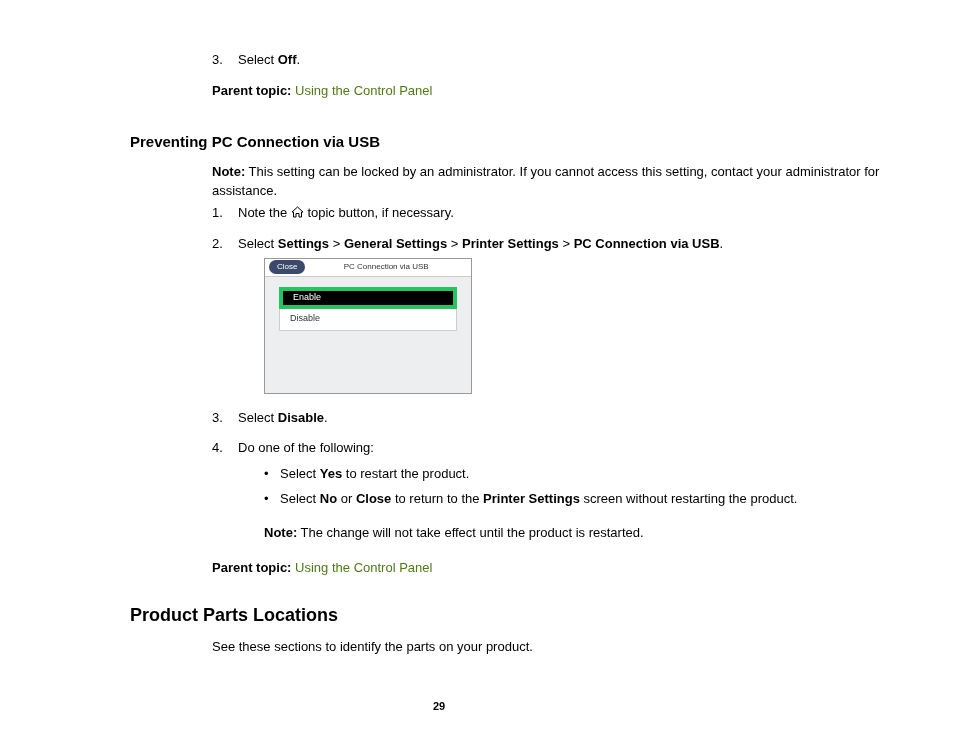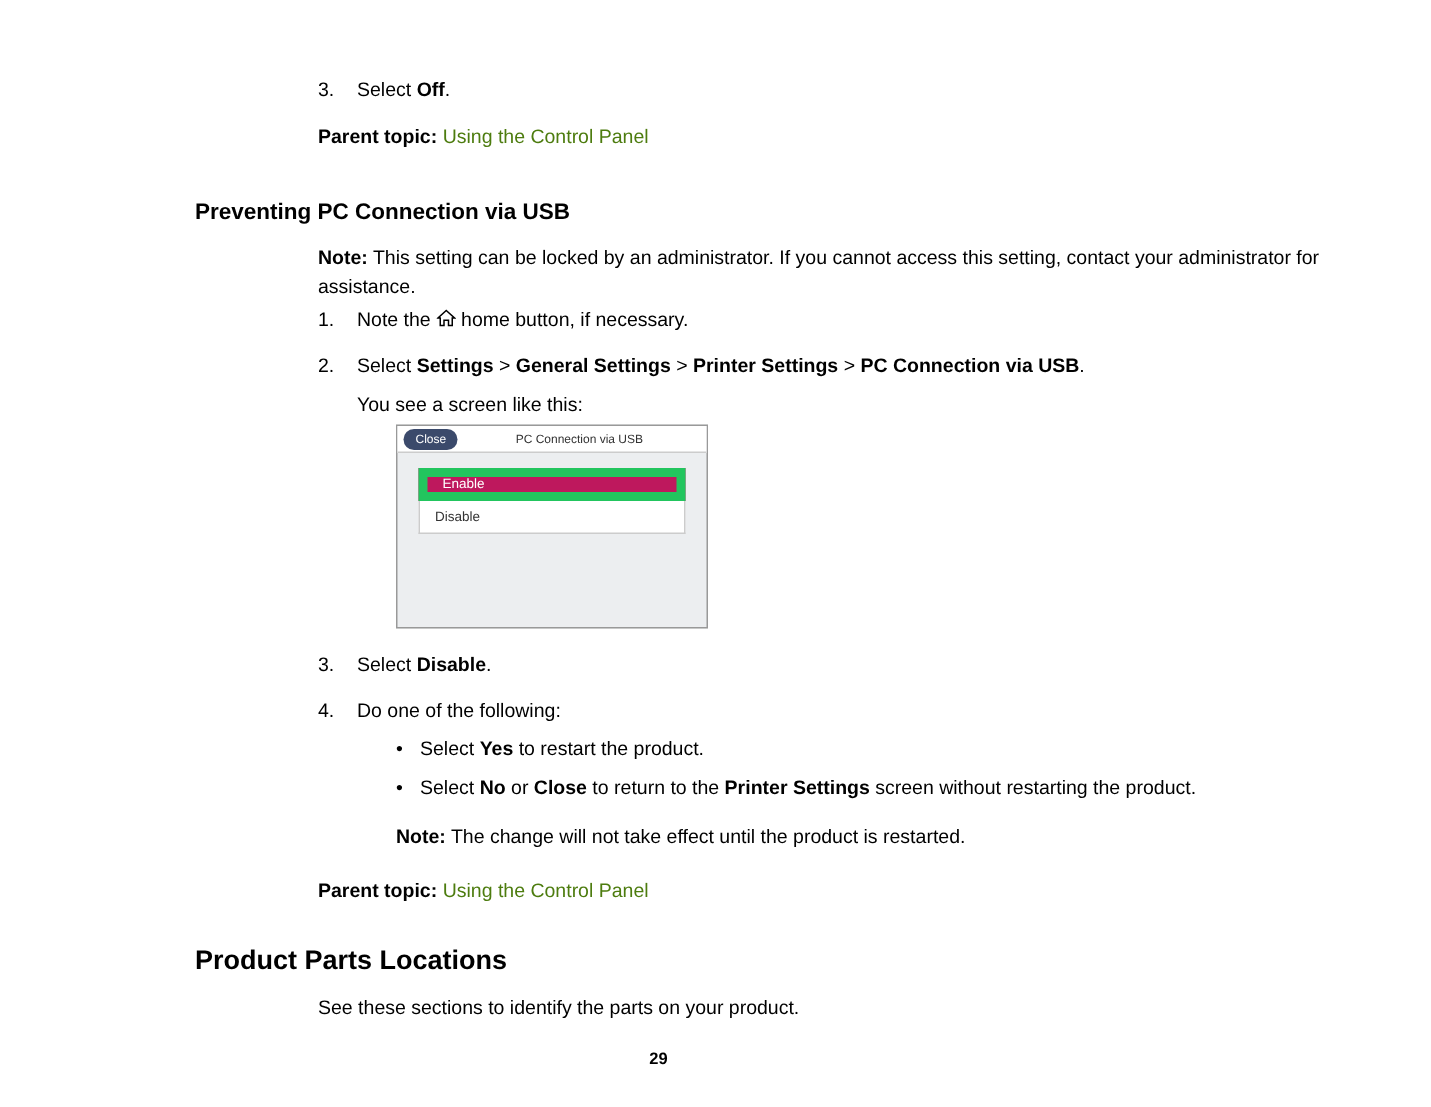--- a/index.html
+++ b/index.html
@@ -68,23 +68,23 @@
     }
     .ss-opt {
       height: 22px;
       display: flex;
       align-items: center;
       padding: 0 10px;
       font-size: 9px;
       margin-bottom: 0;
     }
     .ss-opt.enable {
-      background: #be185d;
+      background: #000000;
       color: #fff;
-      border: 6px solid #22c55e;
+      border: 4px solid #22c55e;
     }
     .ss-opt.disable {
       background: #fff;
       color: #333;
       border: 1px solid #ccc;
       border-top: none;
     }
     .home-icon {
       display: inline-block;
       vertical-align: -1px;
@@ -120,26 +120,25 @@
 <div class="indent-body">
   <p class="note">
     <strong>Note:</strong><span> This setting can be locked by an administrator. If you cannot access this setting, contact your administrator for assistance.</span>
   </p>
 
   <ol>
     <li>
       <span class="num">1.</span>
       <span>Note the </span><span class="home-icon"><svg width="13" height="12" viewBox="0 0 13 12">
             <path d="M6.5 1 L12 6 L10.5 6 L10.5 11 L8 11 L8 7.5 L5 7.5 L5 11 L2.5 11 L2.5 6 L1 6 Z" fill="none" stroke="#000" stroke-width="1"></path>
-          </svg></span><span> home button, if necessary.</span>
+          </svg></span><span> topic button, if necessary.</span>
     </li>
     <li>
       <span class="num">2.</span>
       <span>Select </span><strong>Settings</strong><span> &gt; </span><strong>General Settings</strong><span> &gt; </span><strong>Printer Settings</strong><span> &gt; </span><strong>PC Connection via USB</strong><span>.</span>
-      <div style="margin-top:6px">You see a screen like this:</div>
 
       
       <div class="screenshot">
         <div class="ss-header">
           <span class="ss-close">Close</span>
           <span class="ss-title">PC Connection via USB</span>
         </div>
         <div class="ss-options">
           <div class="ss-opt enable">Enable</div>
           <div class="ss-opt disable">Disable</div>

